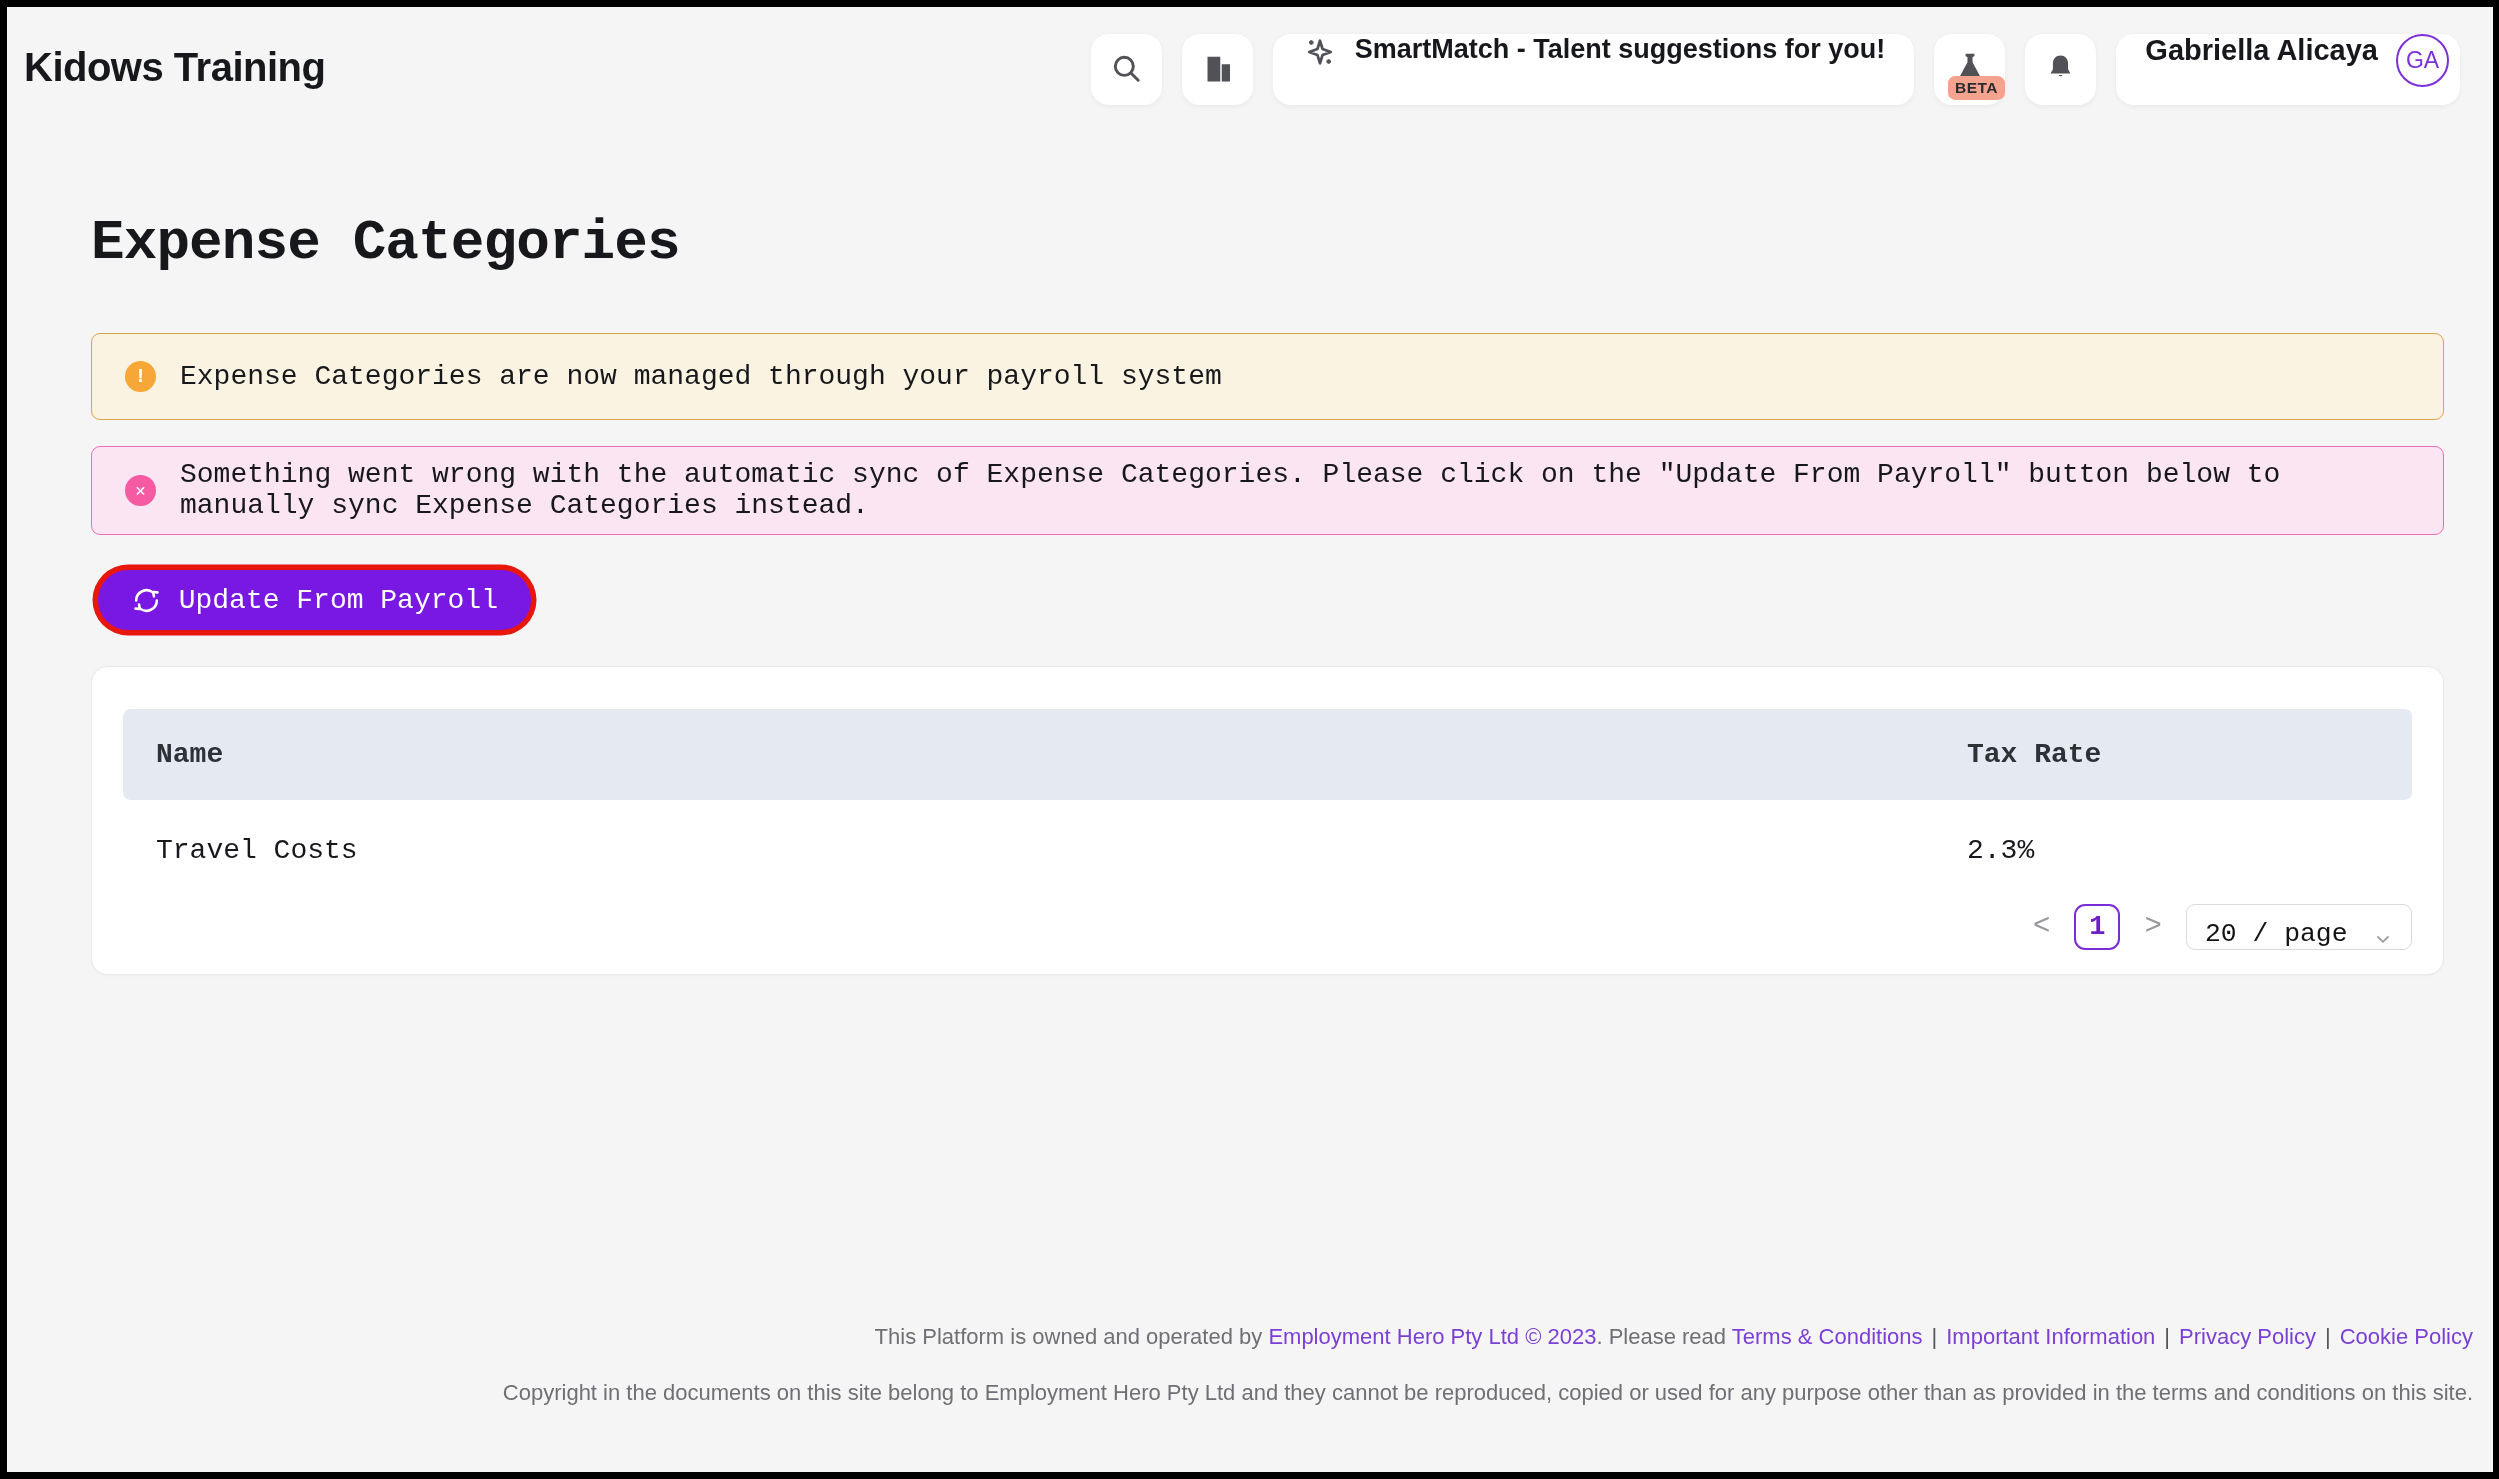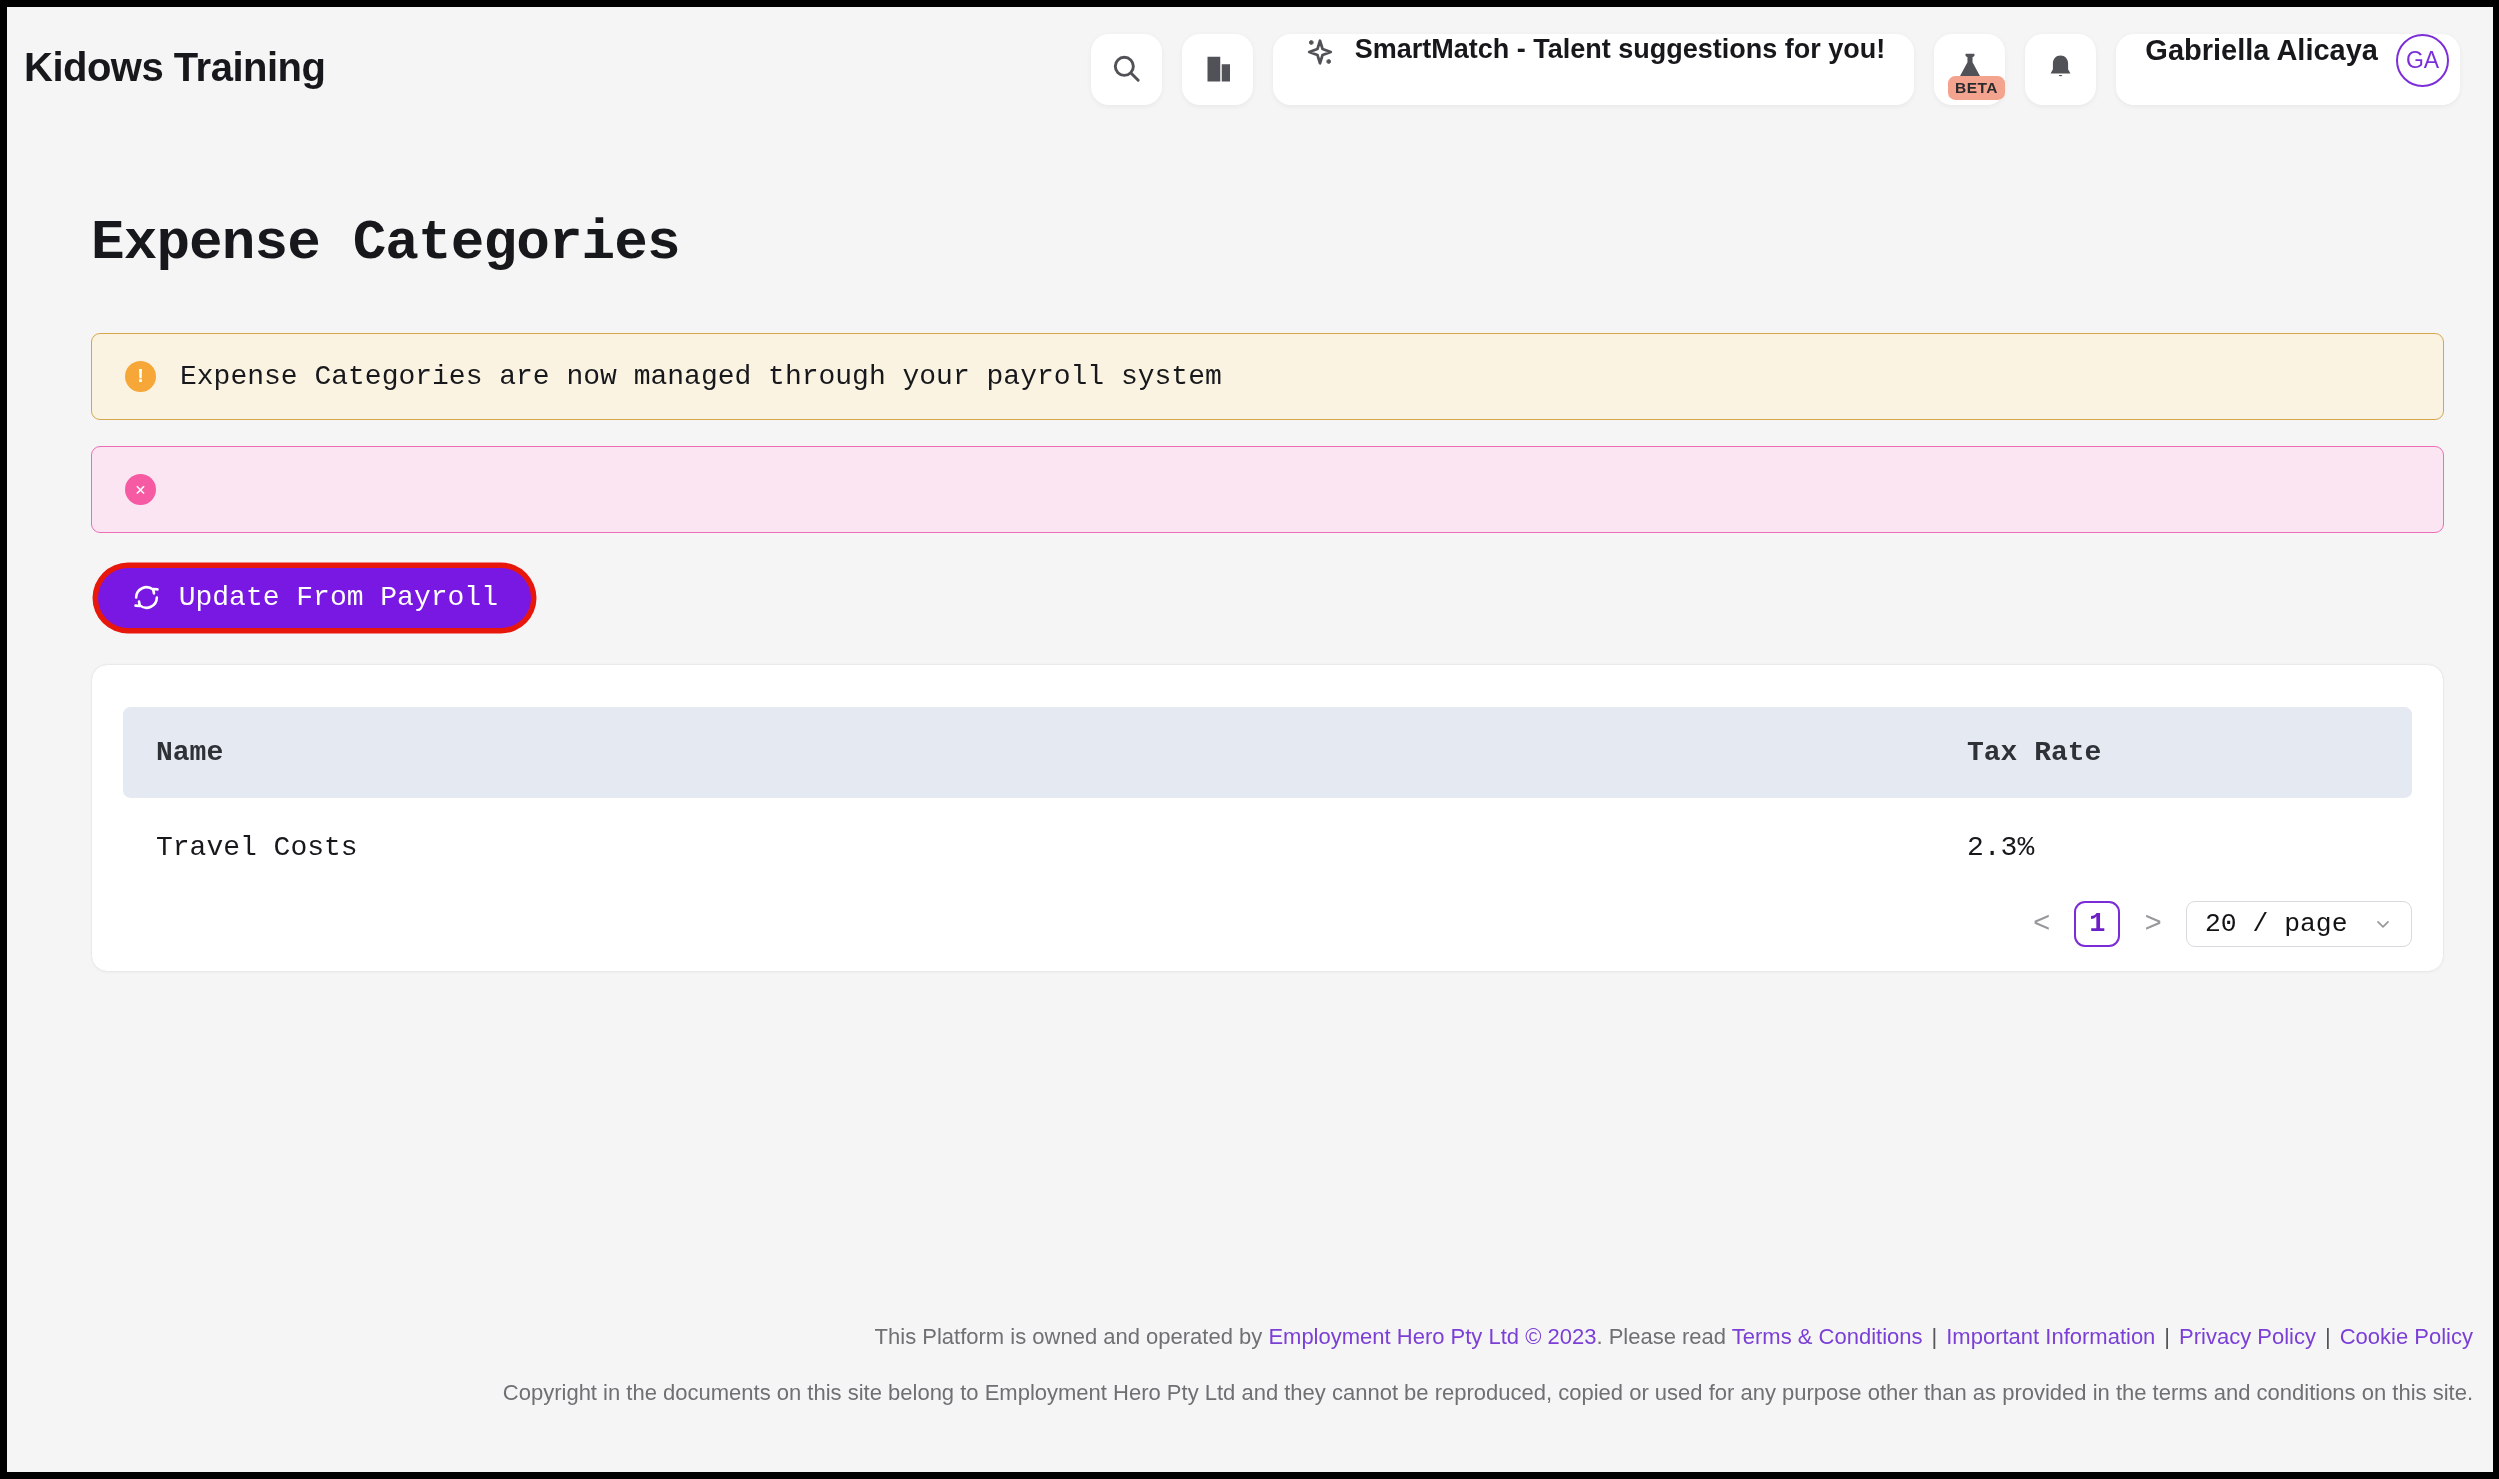--- a/index.html
+++ b/index.html
@@ -80,21 +80,21 @@
   .col-tax  { width:445px; }
 
   .pagination { display:flex; justify-content:flex-end; align-items:center; gap:20px; margin-top:3.6px; }
   .pg-arrow { color:#97979C; font-size:29px; width:25.5px; text-align:center; cursor:pointer; user-select:none; }
   .pg-current {
     width:46px; height:46px; border:2.3px solid #7B2CD9; border-radius:11px; color:#6D1FC9;
     font-weight:700; font-size:27px; display:flex; align-items:center; justify-content:center; cursor:pointer;
   }
   .pg-size {
     height:46px; border:1.8px solid #DADADE; border-radius:9px; background:#fff;
-    display:flex; align-items:center; gap:25.5px; padding:0 18px; font-size:26.4px; color:#131316; cursor:pointer;
+    display:flex; align-items:flex-end; gap:25.5px; padding:0 18px; font-size:26.4px; color:#131316; cursor:pointer;
   }
   .pg-size svg { flex:0 0 auto; }
 
   
   .footer { position:absolute; left:0; right:0; bottom:66px; text-align:right; padding:0 20px; font-size:22px; color:#6F6F74; }
   .footer a, .footer .link { color:#7B3FD6; text-decoration:none; cursor:pointer; }
   .footer .sep { color:#55555A; margin:0 9px; }
   .footer .line2 { display:block; margin-top:30px; }
 </style>
 </head>
@@ -164,20 +164,21 @@
 
   <h1 class="page-title">Expense Categories</h1>
 
   <div class="banner warning">
     <span class="alert-icon warn">!</span>
     <span>Expense Categories are now managed through your payroll system</span>
   </div>
 
   <div class="banner error">
     <span class="alert-icon err">✕</span>
+    <span>Something went wrong with the automatic sync of Expense Categories. Please click on the "Update From Payroll" button below to manually sync Expense Categories instead.</span>
   </div>
 
   <button class="update-btn">
     <span style="display:flex;">
       <svg width="31" height="31" viewBox="0 0 24 24" fill="none" stroke="#fff" stroke-width="2" stroke-linecap="round" stroke-linejoin="round">
         <path d="M20 12a8 8 0 0 1-13.1 6.1"></path>
         <path d="M4 12a8 8 0 0 1 13.1-6.1"></path>
         <path d="M6.2 15.2 6.9 18.6 3.5 18.3" fill="none"></path>
         <path d="M17.8 8.8 17.1 5.4 20.5 5.7" fill="none"></path>
       </svg>

